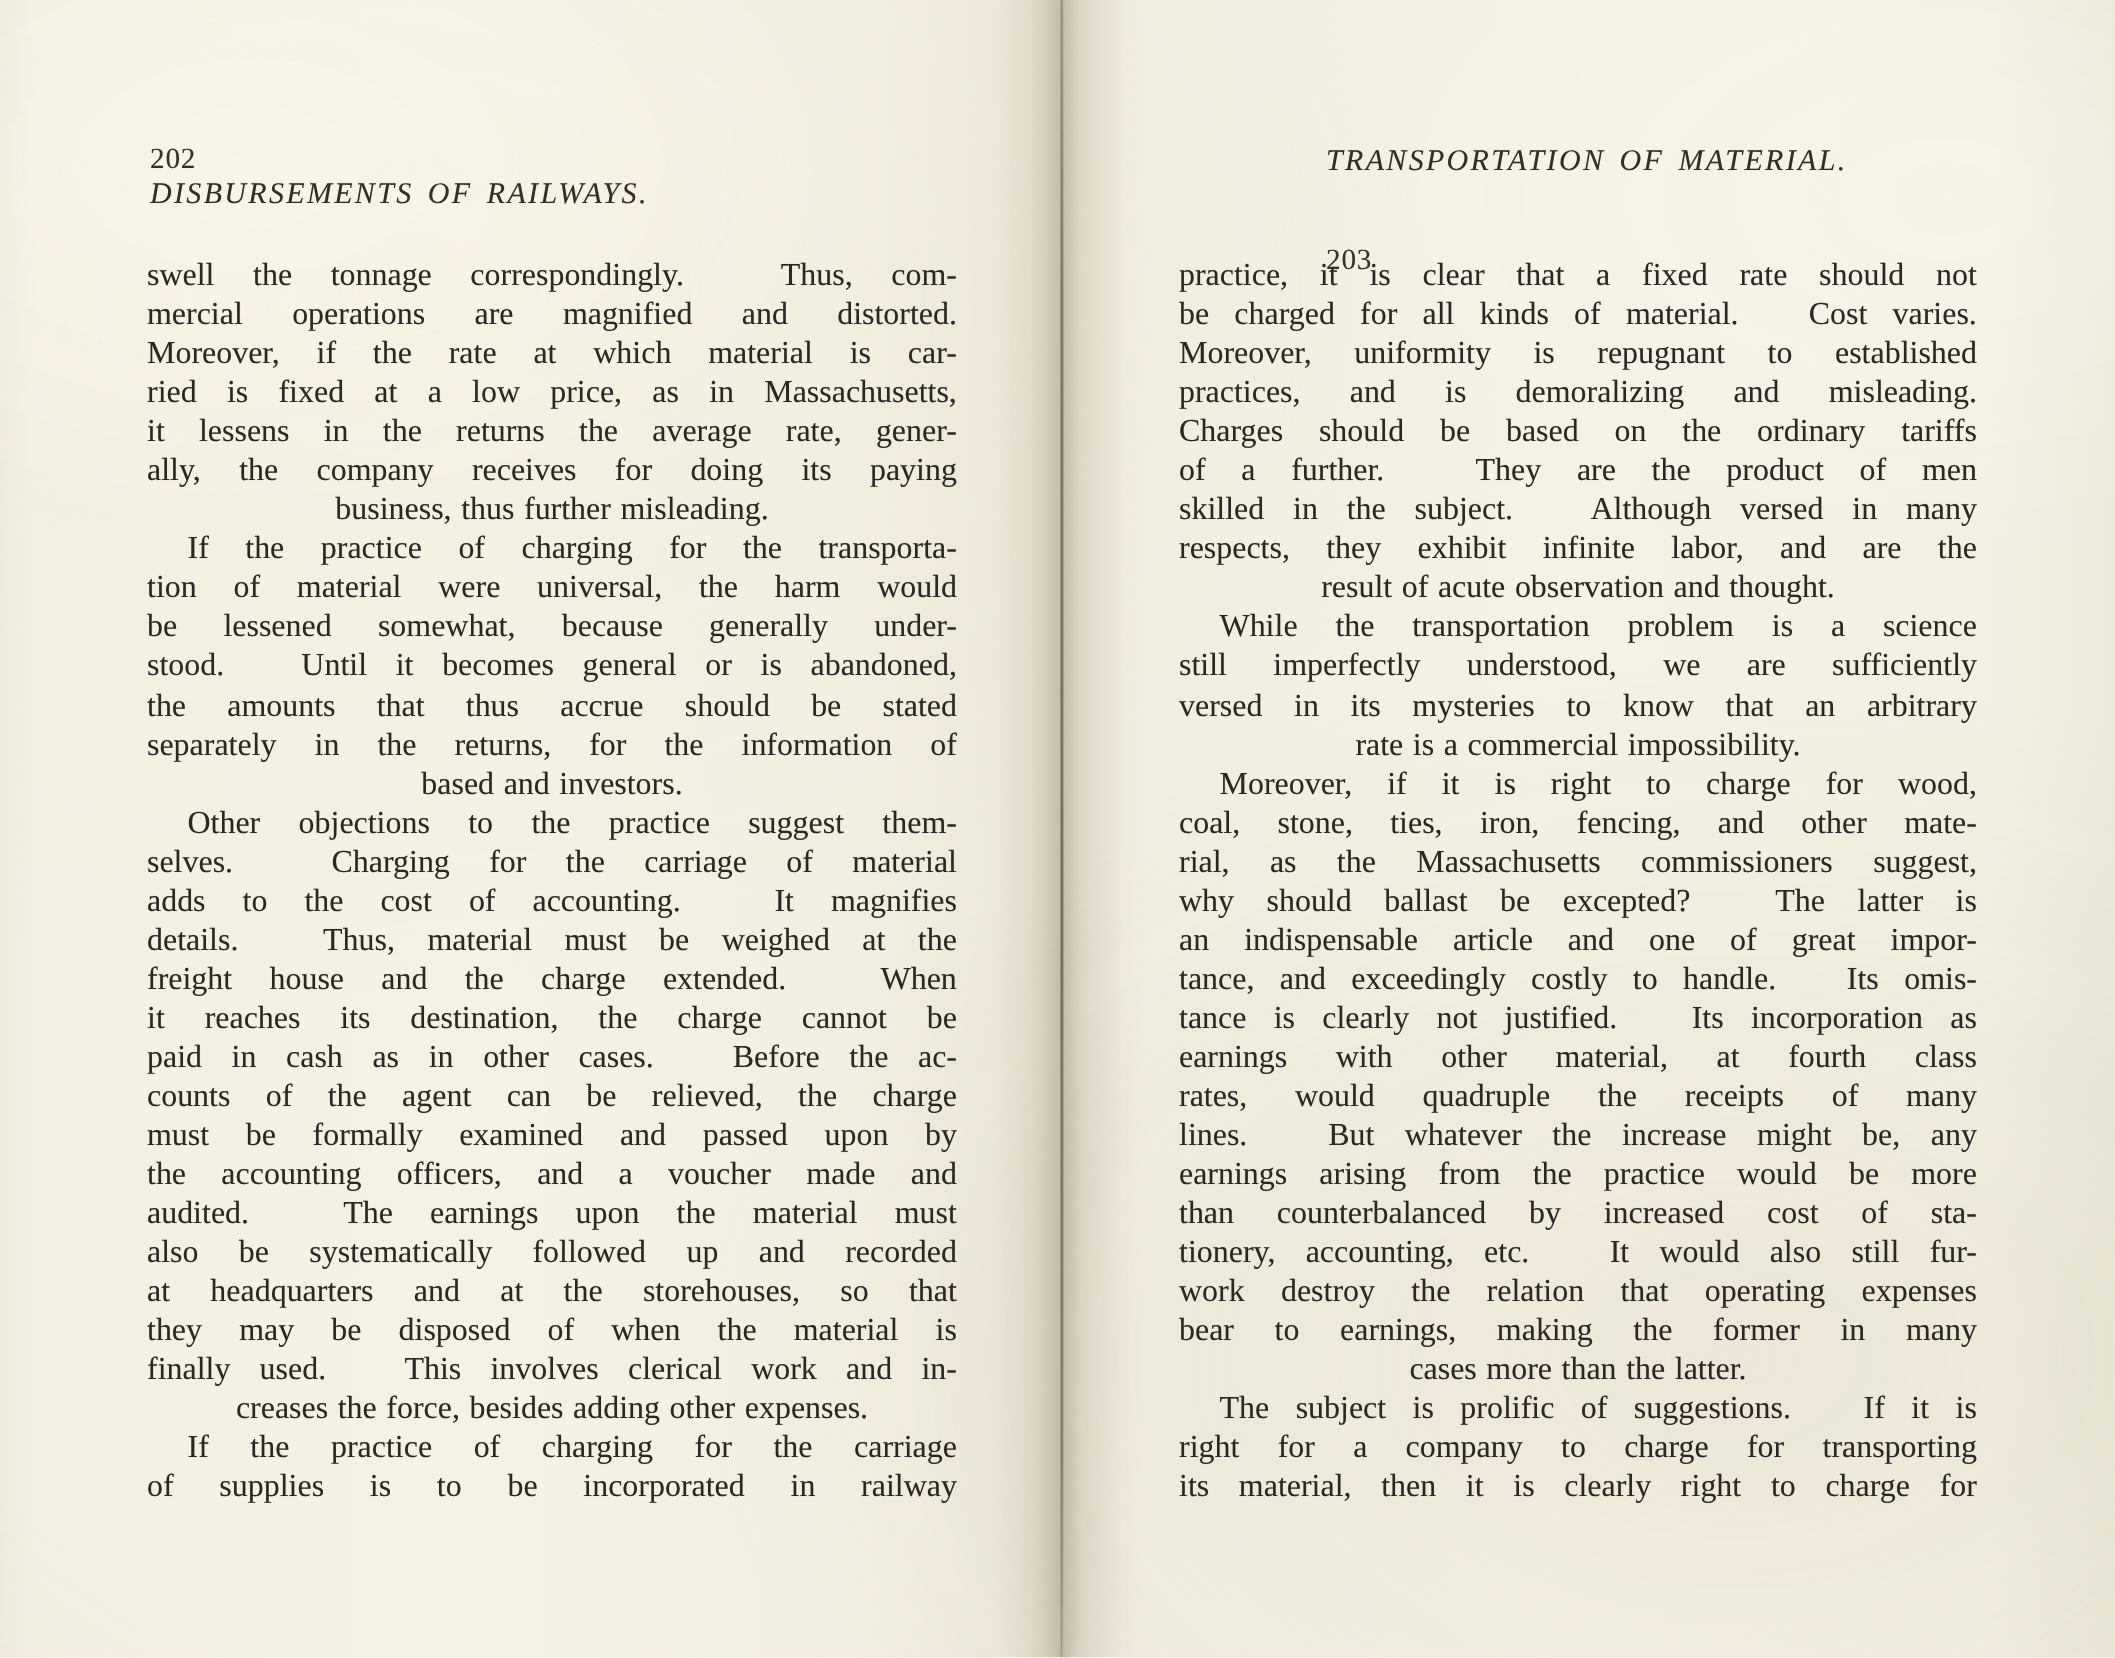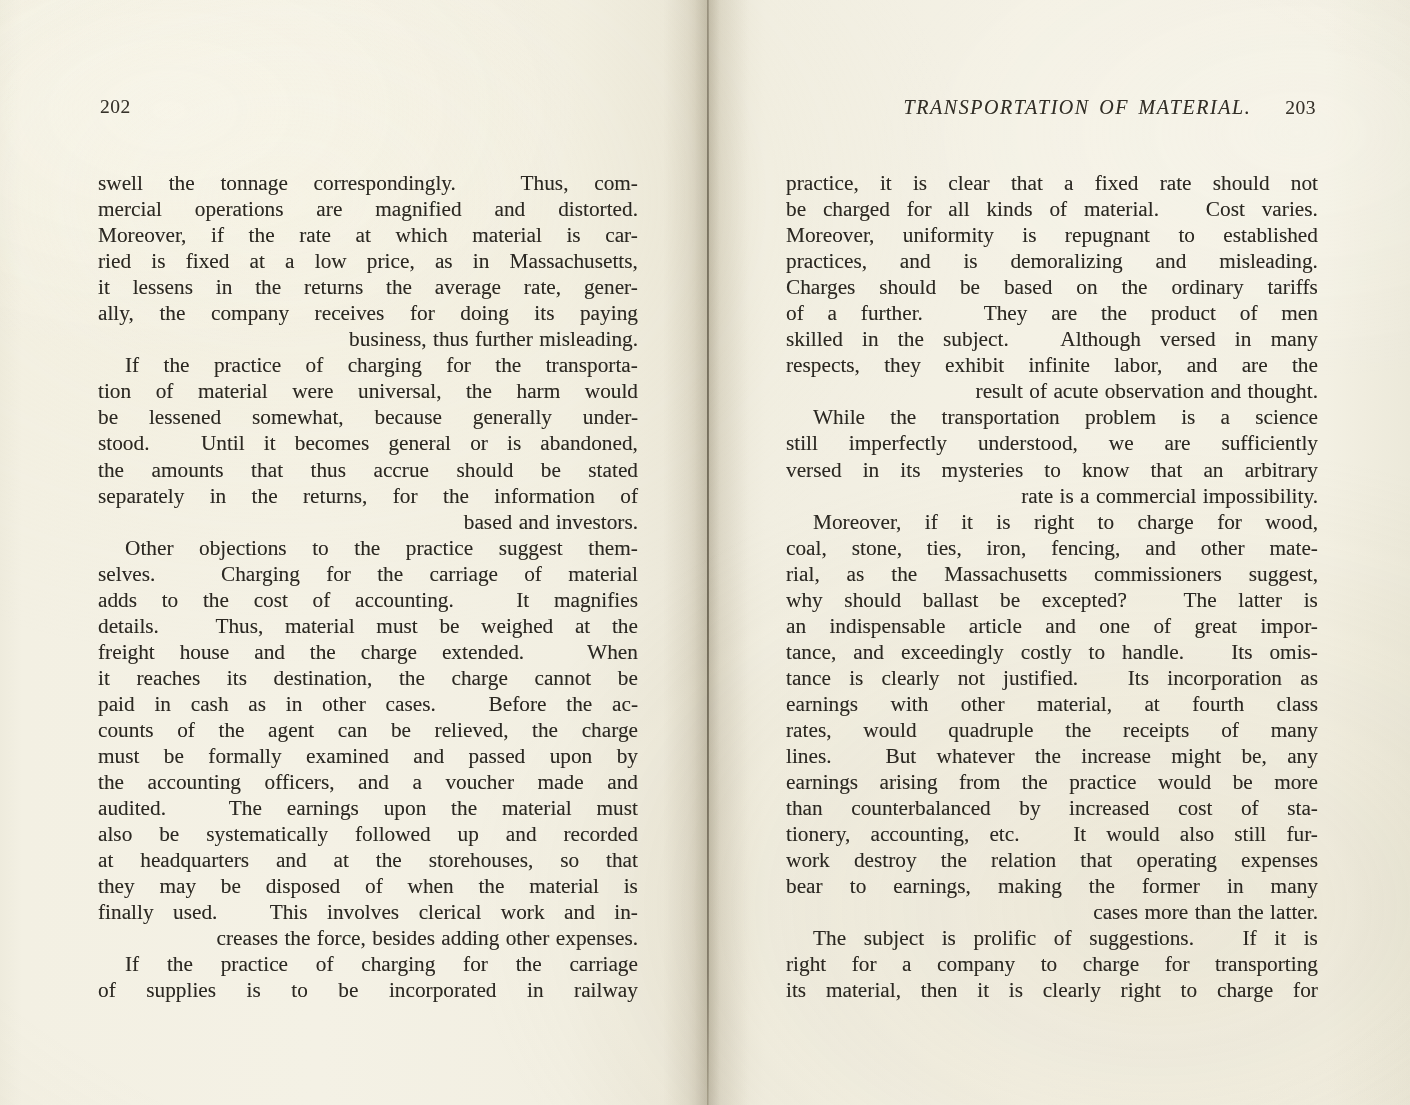--- a/index.html
+++ b/index.html
@@ -93,39 +93,40 @@
       radial-gradient(ellipse 40% 30% at 92% 12%, rgba(255,254,248,0.25) 0%, rgba(255,254,248,0) 75%);
   }
 
   
   .running-head {
     position: absolute;
     height: 22px;
     display: flex;
     align-items: baseline;
     color: #312d24;
+    flex-direction: column;
   }
   .folio {
     font-size: 19.5px;
     letter-spacing: .5px;
     color: #36322a;
   }
   .head-title {
     font-style: italic;
     font-size: 20px;
     letter-spacing: 1.55px;
     word-spacing: 3px;
     color: #322e26;
     white-space: nowrap;
   }
 
   #head-left  { left: 100px; top: 96px; width: 540px; }
   #head-left .folio { margin-right: 66px; }
 
-  #head-right { left: 786px; top: 96px; width: 530px; justify-content: flex-end; }
+  #head-right { left: 786px; top: 96px; width: 530px; justify-content: flex-start; gap: 44px; }
   #head-right .head-title { margin-left: 98px; }
   #head-right .folio { margin-left: 34px; }
 
   
   .column {
     position: absolute;
     top: 138px;
     color: #2b2822;
     font-size: 21.3px;
     line-height: 26.05px;
@@ -139,21 +140,21 @@
     white-space: pre;
     height: 26.05px;
     overflow: visible;
   }
   
   .tline.j {
     justify-content: space-between;
   }
   .tline.j > .w { flex: 0 0 auto; }
   
-  .tline.r { justify-content: flex-end; }
+  .tline.r { justify-content: center; }
   .tline.r > .w + .w { margin-left: .30em; }
 
   .indent { padding-left: 27px; }
 
   .w { display: inline-block; }
   .gap-sent { display: inline-block; width: .62em; }
 
   
   .column, .running-head {
     text-shadow: 0 0 0.45px rgba(60,54,42,0.30);
@@ -169,20 +170,21 @@
 
   <div class="gutter-shade-l"></div>
   <div class="gutter-shade-r"></div>
   <div class="gutter-line"></div>
 
   <div class="paper-noise"></div>
   <div class="paper-noise lighten"></div>
 
   <div class="running-head" id="head-left">
     <span class="folio">202</span>
+    <span class="head-title">DISBURSEMENTS OF RAILWAYS.</span>
   </div>
 
   <div class="running-head" id="head-right">
     <span class="head-title">TRANSPORTATION OF MATERIAL.</span>
     <span class="folio">203</span>
   </div>
 
   <div class="column" id="col-left">
       <div>
         <div class="tline j"><span class="w">swell</span><span class="w">the</span><span class="w">tonnage</span><span class="w">correspondingly.</span><span class="gap-sent"></span><span class="w">Thus,</span><span class="w">com-</span></div>

